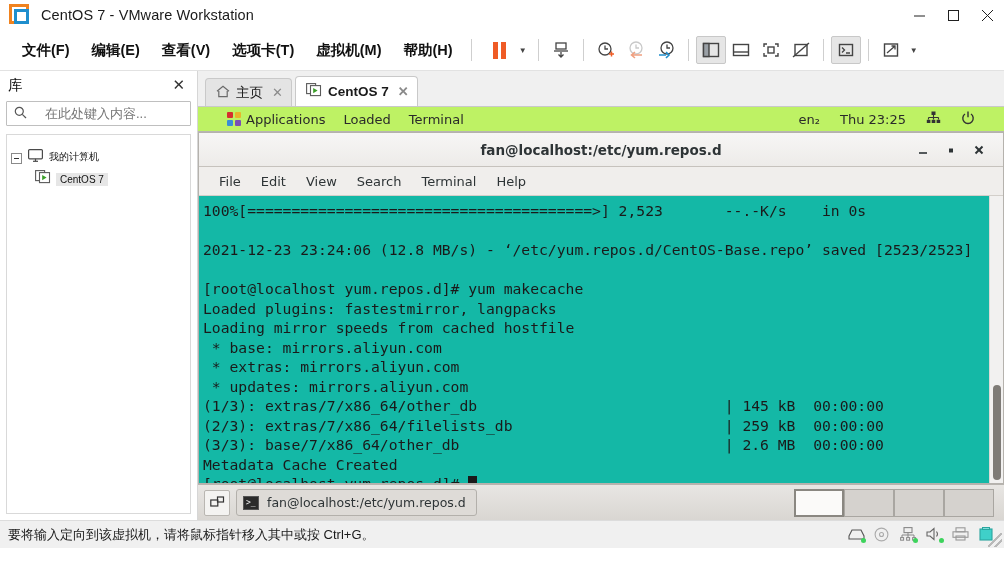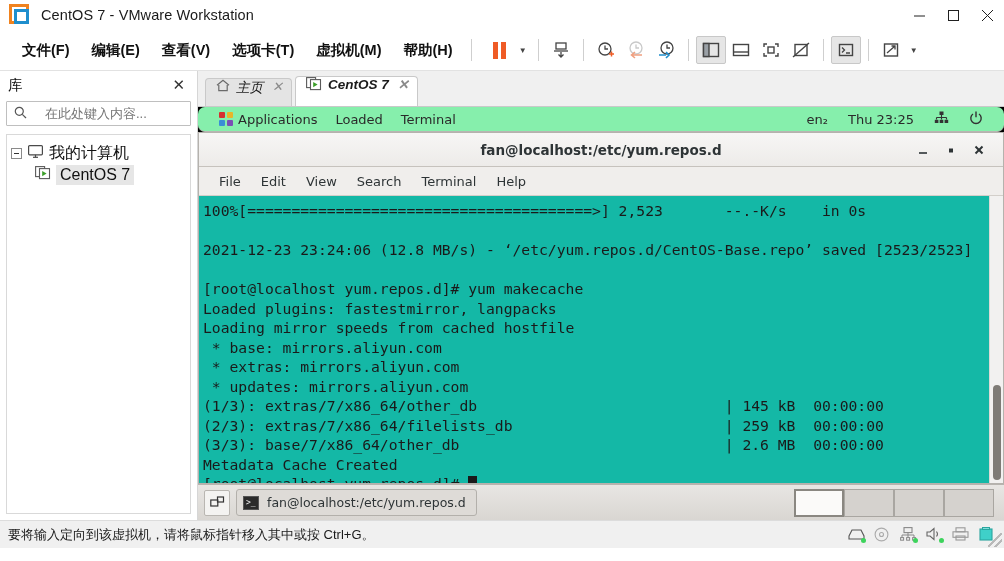--- a/index.html
+++ b/index.html
@@ -104,63 +104,61 @@
   }
   .lib-search .drop {
     width: 20px; display: flex; align-items: center; justify-content: center;
     font-size: 9px; color: #222;
   }
   .lib-tree {
     margin: 8px 6px 6px 6px; flex: 1;
     border: 1px solid #d9d9d9; background: #fff;
     padding: 7px 4px;
   }
-  .tree-row { display: flex; align-items: center; height: 22px; font-size: 16px; color: #111; }
+  .tree-row { display: flex; align-items: flex-end; height: 22px; font-size: 10px; color: #111; }
   .tree-row.child { padding-left: 24px; }
   .expander {
     width: 11px; height: 11px; border: 1px solid #8a8a8a; background: #fff;
     margin-right: 6px; position: relative; flex: none;
   }
   .expander::before {
     content: ""; position: absolute; left: 2px; top: 4px; width: 5px; height: 1px; background: #333;
   }
   .monitor-ico { margin-right: 6px; flex: none; }
   .vmicon { margin-right: 5px; flex: none; }
   .tree-label.sel { background: #e6e6e6; padding: 1px 4px; }
 
   
   .content { flex: 1; display: flex; flex-direction: column; min-width: 0; background: #f0f0f0; }
   .tabstrip {
     height: 35px; min-height: 35px; display: flex; align-items: flex-end;
     padding-left: 7px; background: #f0f0f0;
   }
   .tab {
-    display: flex; align-items: flex-start; gap: 6px;
+    display: flex; align-items: center; gap: 6px;
     height: 28px; padding: 0 8px 0 10px;
     border: 1px solid #c9c9c9; border-bottom: none;
     border-radius: 4px 4px 0 0;
     background: #e4e4e4; font-size: 13.5px; color: #1a1a1a;
     margin-right: 3px;
-    font-style: italic;
   }
   .tab.active { background: #ffffff; height: 30px; font-weight: bold; }
   .tab .x { color: #8a8a8a; font-size: 13px; margin-left: 3px; }
 
   
   .vmscreen {
     flex: 1; margin: 0; background: #000; display: flex; flex-direction: column;
     min-height: 0; border-top: 1px solid #c9c9c9;
   }
   .gnome-top {
-    height: 25px; min-height: 25px; background: #86efac;
+    height: 25px; min-height: 25px; background: #bef264;
     border-bottom: 1px solid #b8b6b2;
-    display: flex; align-items: center; padding: 0 12px;
+    display: flex; align-items: center; padding: 0 20px;
     font-size: 13px; color: #2a2a2a;
     font-family: "DejaVu Sans", sans-serif;
-    border-radius: 7px;
   }
   .gn-item { padding: 0 9px; white-space: nowrap; }
   .gn-left { display: flex; align-items: center; }
   .gn-right { margin-left: auto; display: flex; align-items: center; gap: 2px; }
   .apps-ico { display: inline-block; width: 14px; height: 14px; position: relative; margin-right: 5px; }
   .apps-ico i { position: absolute; width: 6px; height: 6px; border-radius: 1px; }
 
   .gnome-desktop {
     flex: 1; position: relative; background: #2a2a2a; min-height: 0;
     display: flex; flex-direction: column;

